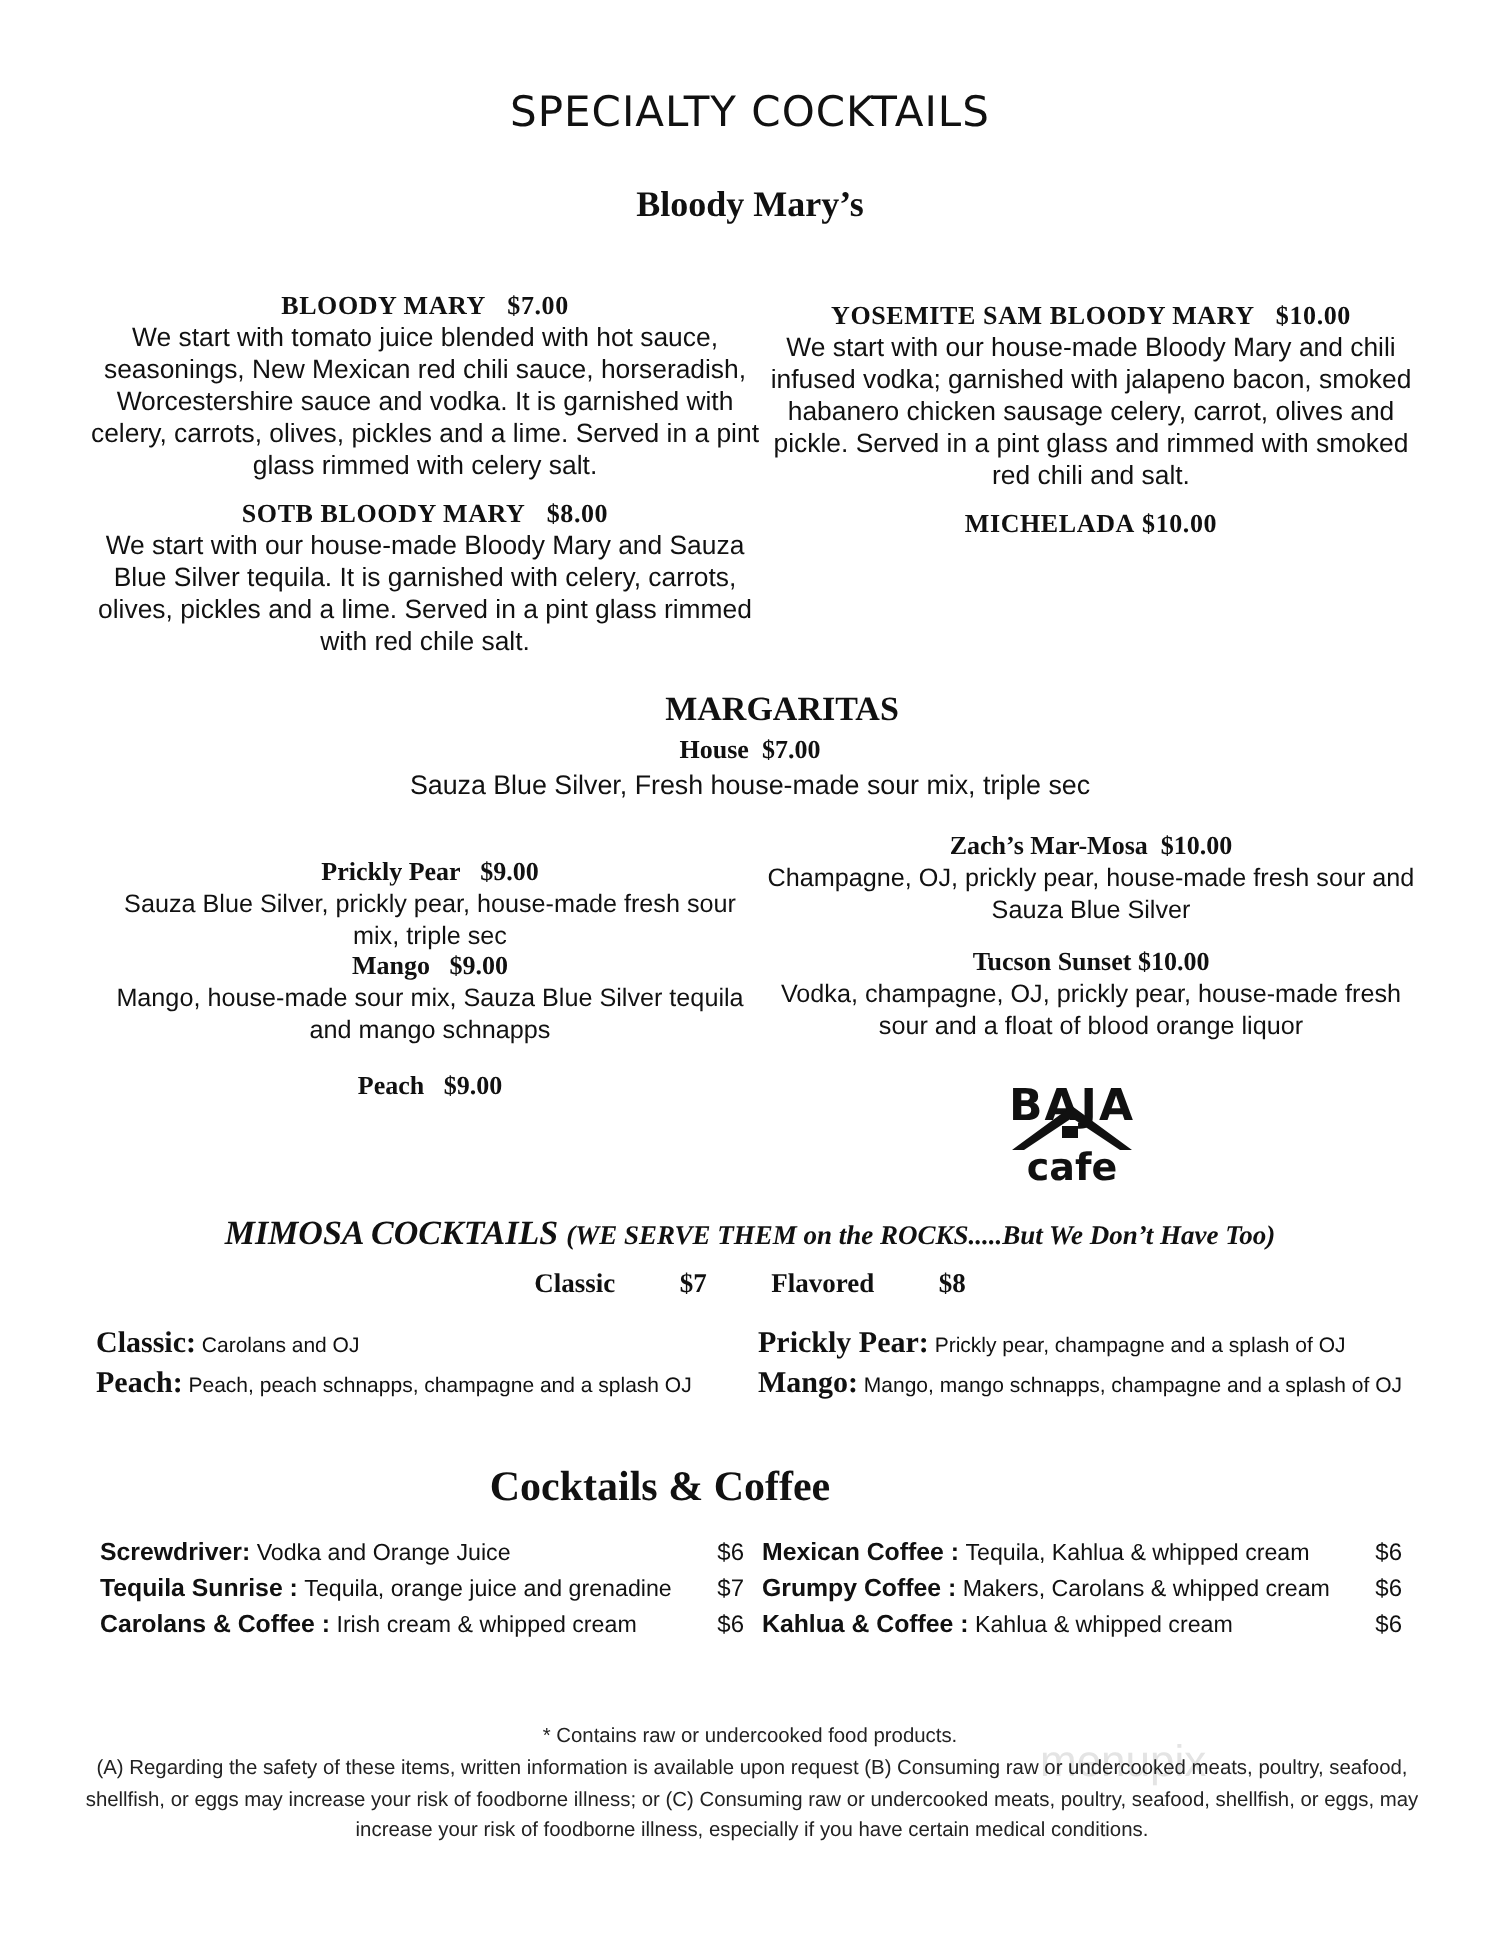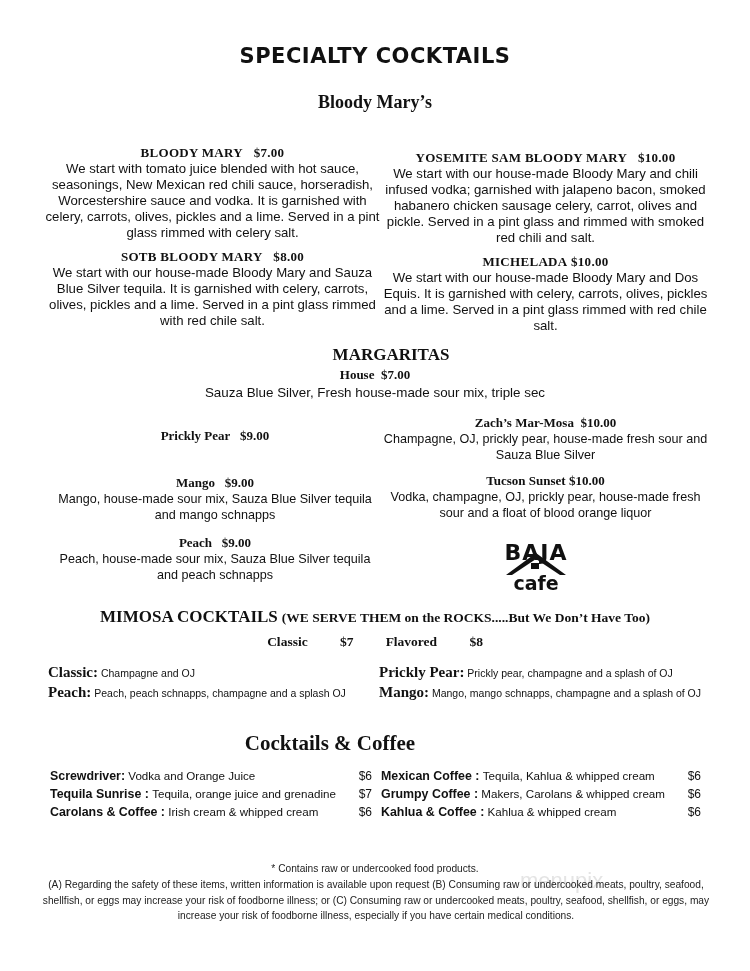--- a/index.html
+++ b/index.html
@@ -1,20 +1,20 @@
 <!DOCTYPE html>
 <html><head>
 <meta charset="utf-8">
 <style>
   * { box-sizing: border-box; margin: 0; padding: 0; }
   html, body { width: 750px; height: 971px; background: #ffffff; color: #111; overflow: hidden; }
   body { position: relative; font-family: "Liberation Sans", sans-serif; }
   .abs { position: absolute; }
   .center { text-align: center; }
-  .heavy { font-family: "DejaVu Sans", sans-serif; font-weight: bold; letter-spacing: 0.5px; }
+  .heavy { font-family: "DejaVu Sans", sans-serif; font-weight: normal; letter-spacing: 0.5px; }
   .serifb { font-family: "Liberation Serif", serif; font-weight: bold; }
   .cond { font-family: "Liberation Sans Narrow", "Liberation Sans", sans-serif; }
 
   #title { left: 0; top: 44px; width: 750px; font-size: 21px; }
   #bm-sub { left: 0; top: 92px; width: 750px; font-size: 18px; }
 
   .item-h { font-family: "Liberation Serif", serif; font-weight: 900; font-size: 13px; letter-spacing: 0.3px; margin-top: 13px; }
   .desc { font-size: 13.2px; line-height: 16px; color: #111; }
 
   .marg-h { font-family: "Liberation Serif", serif; font-weight: bold; font-size: 13px; }
@@ -46,71 +46,70 @@
   <div class="item-h"><span>SOTB BLOODY MARY</span>&nbsp;&nbsp;&nbsp;<span>$8.00</span></div>
   <div class="desc">We start with our house-made Bloody Mary and Sauza Blue Silver tequila. It is garnished with celery, carrots, olives, pickles and a lime. Served in a pint glass rimmed with red chile salt.</div>
 </div>
 
 <div class="abs center" style="left:378px; top:137px; width:335px;">
   <div class="item-h"><span>YOSEMITE SAM BLOODY MARY</span>&nbsp;&nbsp;&nbsp;<span>$10.00</span></div>
   <div class="desc">We start with our house-made Bloody Mary and chili infused vodka; garnished with jalapeno bacon, smoked habanero chicken sausage celery, carrot, olives and pickle. Served in a pint glass and rimmed with smoked red chili and salt.</div>
 </div>
 <div class="abs center" style="left:378px; top:241px; width:335px;">
   <div class="item-h"><span>MICHELADA</span>&nbsp;<span>$10.00</span></div>
-  <div class="desc">We start with our house-made Bloody Mary and Dos Equis. It is garnished with celery, carrots, olives, pickles and a lime. Served in a pint glass rimmed with red chile salt.</div>
 </div>
 
 <div class="abs center" style="left:0; top:345px; width:750px; font-family:'Liberation Serif',serif; font-weight:900; font-size:17px;padding-left:32px;">MARGARITAS</div>
 <div class="abs center" style="left:0; top:367px; width:750px;">
   <div class="marg-h"><span>House</span>&nbsp;&nbsp;<span>$7.00</span></div>
   <div class="marg-d" style="font-size:13.4px; margin-top:2px;">Sauza Blue Silver, Fresh house-made sour mix, triple sec</div>
 </div>
 
 <div class="abs center" style="left:50px; top:428px; width:330px;">
   <div class="marg-h"><span>Prickly Pear</span>&nbsp;&nbsp;&nbsp;<span>$9.00</span></div>
+  <div class="marg-d">Sauza Blue Silver, prickly pear, house-made fresh sour mix, triple sec</div>
 </div>
 <div class="abs center" style="left:50px; top:475px; width:330px;">
   <div class="marg-h"><span>Mango</span>&nbsp;&nbsp;&nbsp;<span>$9.00</span></div>
   <div class="marg-d">Mango, house-made sour mix, Sauza Blue Silver tequila and mango schnapps</div>
 </div>
 <div class="abs center" style="left:50px; top:535px; width:330px;">
   <div class="marg-h"><span>Peach</span>&nbsp;&nbsp;&nbsp;<span>$9.00</span></div>
-  <div class="marg-d">Peach, house-made sour mix, Sauza Blue Silver tequila and peach schnapps</div>
 </div>
 
 <div class="abs center" style="left:378px; top:415px; width:335px;">
   <div class="marg-h"><span>Zach’s Mar-Mosa</span>&nbsp;&nbsp;<span>$10.00</span></div>
   <div class="marg-d">Champagne, OJ, prickly pear, house-made fresh sour and Sauza Blue Silver</div>
 </div>
 <div class="abs center" style="left:378px; top:473px; width:335px;">
   <div class="marg-h"><span>Tucson Sunset</span>&nbsp;<span>$10.00</span></div>
   <div class="marg-d">Vodka, champagne, OJ, prickly pear, house-made fresh sour and a float of blood orange liquor</div>
 </div>
 
 <div id="logo" class="abs">
   <svg width="72" height="52" viewBox="0 0 72 52">
     <text x="36" y="21" text-anchor="middle" font-family="DejaVu Sans" font-weight="bold" font-size="22" fill="#111" letter-spacing="1" transform="scale(1,1)">BAJA</text>
     <polygon points="6,36 36,14 66,36 60,36 36,20 12,36" fill="#111"></polygon>
     <rect x="31" y="24" width="8" height="6" fill="#111"></rect>
     <text x="36" y="51" text-anchor="middle" font-family="DejaVu Sans" font-weight="bold" font-size="19" fill="#111">cafe</text>
   </svg>
 </div>
 
-<div class="abs center" style="left:0; top:607px; width:750px; font-family:'Liberation Serif',serif; font-weight:900; white-space:nowrap;">
+<div class="abs center" style="left:0; top:607px; width:750px; font-family:'Liberation Serif',serif; font-weight:900; white-space:nowrap;font-style:italic;">
   <span style="font-size:17px;">MIMOSA COCKTAILS</span>
   <span style="font-size:13.5px;">(WE SERVE THEM on the ROCKS.....But We Don’t Have Too)</span>
 </div>
 <div class="abs center" style="left:0; top:634px; width:750px; font-family:'Liberation Serif',serif; font-weight:900; font-size:13.5px; word-spacing:2px;">
   <span>Classic</span>&nbsp;&nbsp;&nbsp;&nbsp;&nbsp;
   <span>$7</span>&nbsp;&nbsp;&nbsp;&nbsp;&nbsp;
   <span>Flavored</span>&nbsp;&nbsp;&nbsp;&nbsp;&nbsp;
   <span>$8</span>
 </div>
 
-<div class="abs mim-row" style="left:48px; top:664px;"><b>Classic:</b> <span class="cond">Champagne and OJ</span></div>
+<div class="abs mim-row" style="left:48px; top:664px;"><b>Classic:</b> <span class="cond">Carolans and OJ</span></div>
 <div class="abs mim-row" style="left:48px; top:684px;"><b>Peach:</b> <span class="cond">Peach, peach schnapps, champagne and a splash OJ</span></div>
 <div class="abs mim-row" style="left:379px; top:664px;"><b>Prickly Pear:</b> <span class="cond">Prickly pear, champagne and a splash of OJ</span></div>
 <div class="abs mim-row" style="left:379px; top:684px;"><b>Mango:</b> <span class="cond">Mango, mango schnapps, champagne and a splash of OJ</span></div>
 
 <div class="abs center" style="left:0; top:731px; width:660px; font-family:'Liberation Serif',serif; font-weight:900; font-size:21px;">Cocktails &amp; Coffee</div>
 
 <div class="abs" style="left:50px; top:769px; width:322px;">
   <div class="cc-row"><span class="nm">Screwdriver:</span>&nbsp;<span>Vodka and Orange Juice</span><span class="pr">$6</span></div>
   <div class="cc-row"><span class="nm">Tequila Sunrise :</span>&nbsp;<span>Tequila, orange juice and grenadine</span><span class="pr">$7</span></div>
   <div class="cc-row"><span class="nm">Carolans &amp; Coffee :</span>&nbsp;<span>Irish cream &amp; whipped cream</span><span class="pr">$6</span></div>

